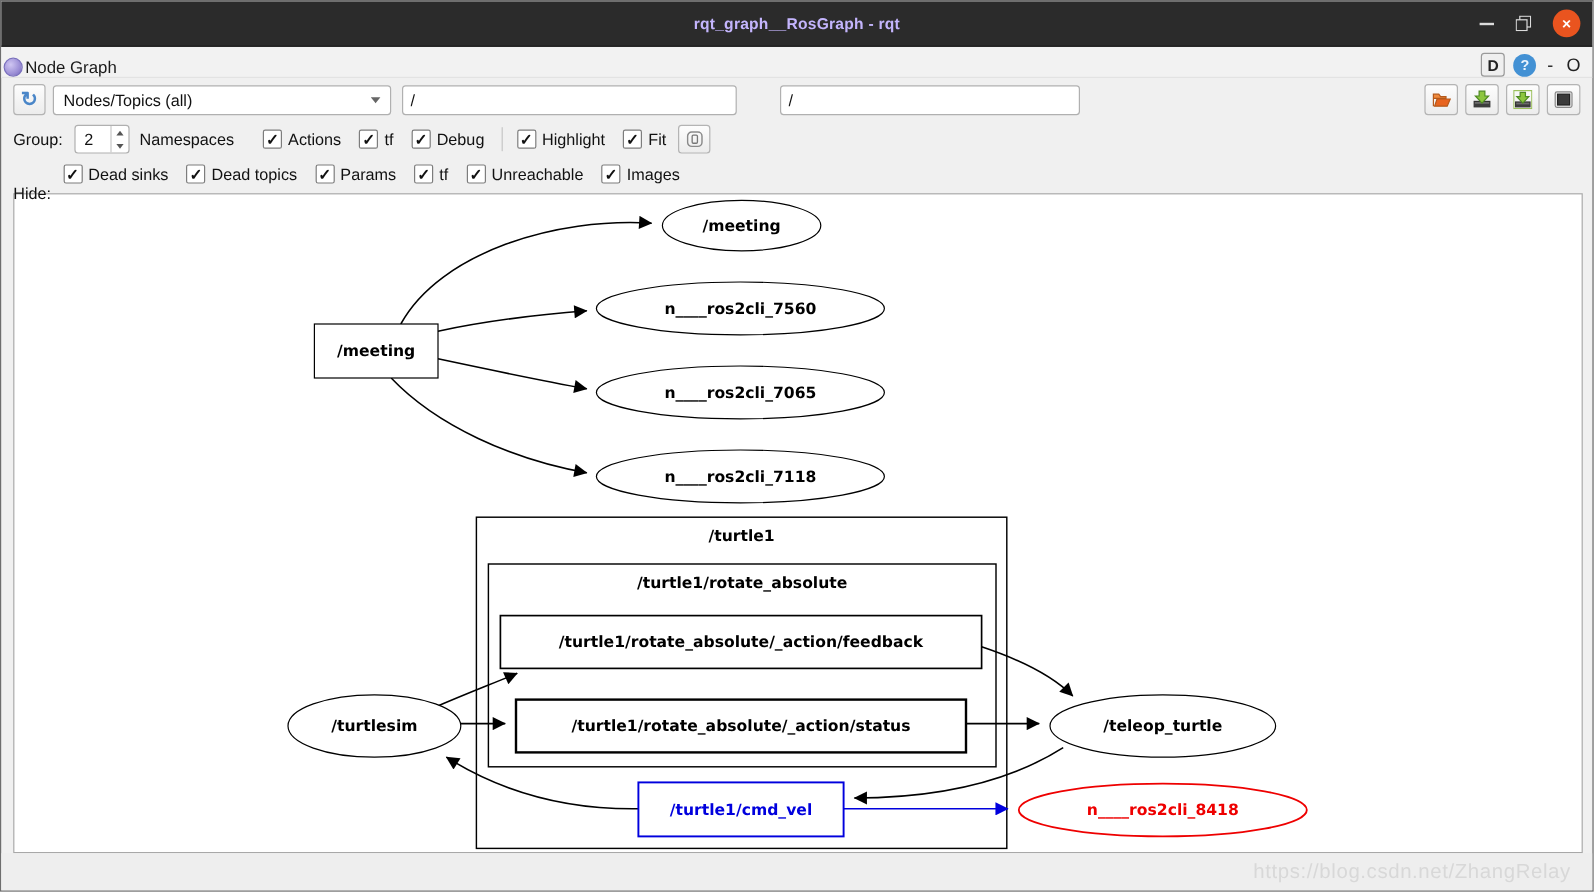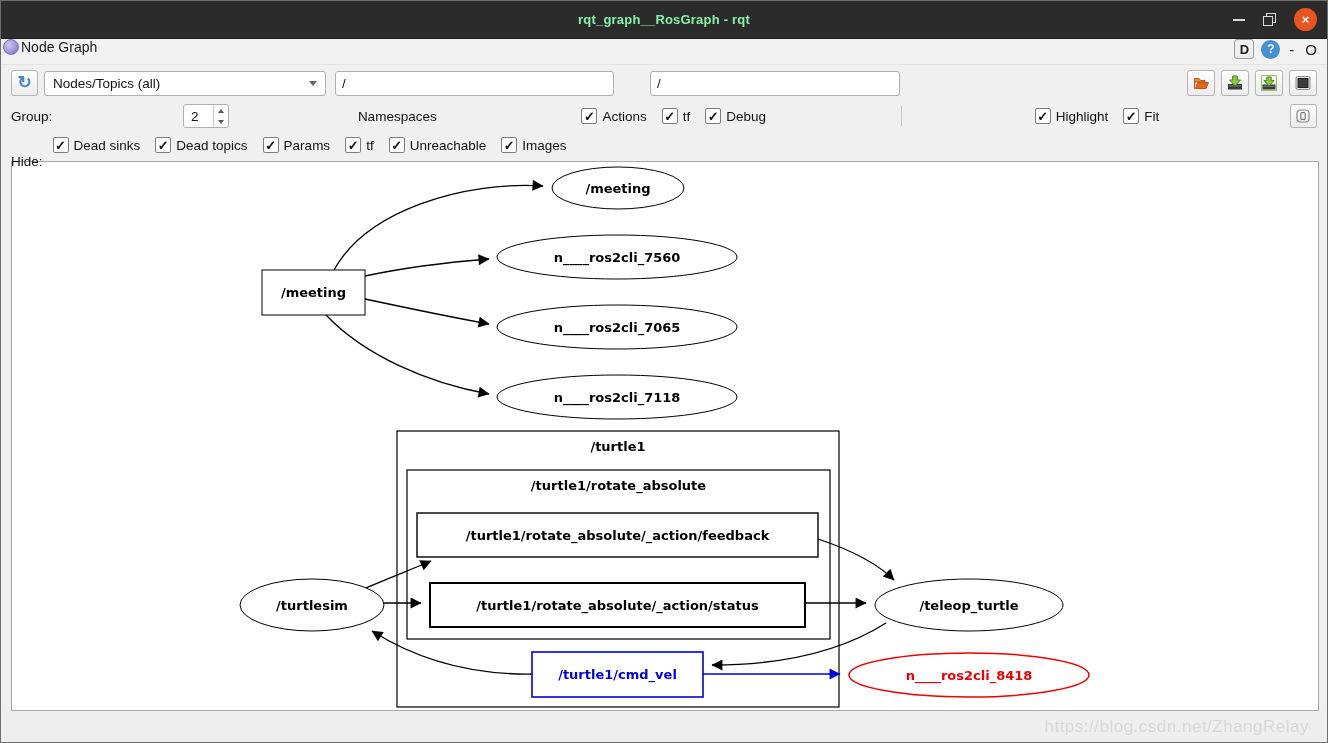--- a/index.html
+++ b/index.html
@@ -8,33 +8,33 @@
     width: 1328px; height: 743px; position: relative;
     background: #f0f0f0; border: 1px solid #6e6e6e; overflow: hidden;
   }
   
   .titlebar {
     height: 38px; background: #2b2b2b; border-bottom: 1px solid #1d1d1d;
     display: flex; align-items: center; position: relative;
   }
   .titlebar .title {
     position: absolute; left: 0; right: 0; text-align: center;
-    color: #86efac; font-size: 13px; font-weight: bold; letter-spacing: .2px;
+    color: #c4b5fd; font-size: 13px; font-weight: bold; letter-spacing: .2px;
   }
   .win-controls { margin-left: auto; display: flex; align-items: center; gap: 18px; padding-right: 10px; z-index: 2; }
   .win-min { width: 12px; height: 2px; background: #dcdcdc; display: inline-block; }
   .win-max svg { display: block; }
   .win-close {
     width: 23px; height: 23px; border-radius: 50%; background: #e9541f;
     color: #fff; font-size: 13px; font-weight: bold; display: flex;
     align-items: center; justify-content: center; cursor: default;
   }
   
   .pluginbar {
-    height: 26px; display: flex; align-items: flex-start; padding: 0 8px 0 2px;
+    height: 26px; display: flex; align-items: flex-end; padding: 0 8px 0 2px;
     background: #f2f2f2; border-bottom: 1px solid #e3e3e3;
   }
   .plugin-icon {
     width: 16px; height: 16px; border-radius: 50%;
     background: radial-gradient(circle at 35% 35%, #cfc6f2, #9c8fd6 60%, #6f63b8);
     border: 1px solid #7a70bd; display: inline-block; margin-right: 2px;
   }
   .plugin-title { font-size: 14px; color: #1a1a1a; }
   .plugin-btns { margin-left: auto; display: flex; align-items: center; gap: 7px; }
   .btn-d {
@@ -44,21 +44,21 @@
   }
   .btn-help {
     width: 19px; height: 19px; border-radius: 50%; background: #4391d4;
     color: #eaf4ff; font-size: 12px; font-weight: bold;
     display: flex; align-items: center; justify-content: center;
   }
   .btn-plain { font-size: 15px; color: #222; padding: 0 2px; }
   
   .row1 { height: 36px; display: flex; align-items: center; padding: 0 10px; }
   .row2, .row3 { display: flex; align-items: center; padding: 0 10px; font-size: 13.5px; color: #111; }
-  .row2 { height: 30px; justify-content: space-between; } .row3 { height: 28px; }
+  .row2 { height: 30px; } .row3 { height: 28px; }
   .tool-btn {
     width: 27px; height: 26px; border: 1px solid #b4b4b4; border-radius: 3px;
     background: linear-gradient(#fdfdfd, #ececec);
     display: flex; align-items: center; justify-content: center;
   }
   .refresh-glyph { color: #4a86c8; font-size: 17px; font-weight: bold; line-height: 1; transform: translateY(-1px); }
   .combo {
     margin-left: 6px; width: 282px; height: 25px; background: #fff;
     border: 1px solid #b0b0b0; border-radius: 3px; display: flex; align-items: center;
     padding-left: 8px; font-size: 13.5px; color: #111; text-align: center;

